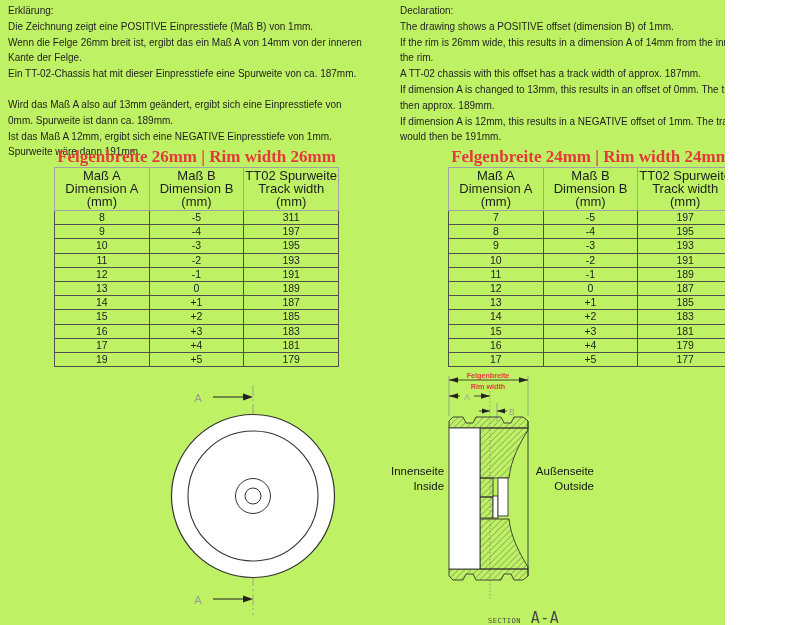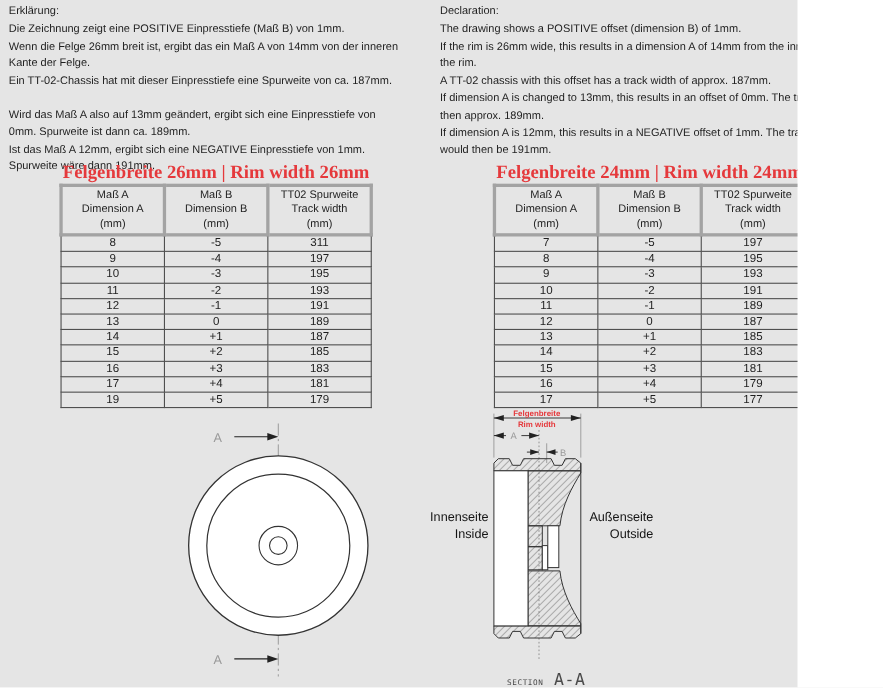--- a/index.html
+++ b/index.html
@@ -1,27 +1,27 @@
 <!DOCTYPE html>
 <html><head>
 <meta charset="utf-8">
 <style>
   html,body{margin:0;padding:0;background:#fff;}
-  #canvas{position:relative;width:725px;height:625px;background:#e5e5e5;overflow:hidden;
+  #canvas{position:relative;width:725px;height:625px;background:#bef264;overflow:hidden;
           font-family:"Liberation Sans",sans-serif;color:#1e1e1e;}
   .intro{position:absolute;font-size:10px;line-height:15.8px;white-space:pre;color:#1e1e1e;}
   .caption{position:absolute;width:285px;text-align:center;font-size:17px;font-weight:bold;color:#e5393c;font-family:Liberation Serif, serif;}
   table.spec{position:absolute;border-collapse:collapse;width:285px;table-layout:fixed;}
-  table.spec th{border:3px solid #a3a3a3;font-weight:normal;font-size:10px;line-height:13px;
+  table.spec th{border:1px solid #a3a3a3;font-weight:normal;font-size:13px;line-height:13px;
                 white-space:pre-line;text-align:center;padding:1px 0 2px 0;vertical-align:middle;}
   table.spec td{border:1px solid #4f4f4f;font-size:10.5px;line-height:13px;height:13.2px;
                 text-align:center;padding:0;}
   .sidelabel{position:absolute;font-size:11.5px;line-height:15px;white-space:pre-line;color:#141414;}
   .section-cap{position:absolute;color:#4a4a4a;font-family:"DejaVu Sans Mono",monospace;}
-  .section-cap .sc1{font-size:7px;letter-spacing:0.5px;}
+  .section-cap .sc1{font-size:7px;letter-spacing:0.5px;margin-left:27px;}
   .section-cap .sc2{font-size:15px;letter-spacing:0.5px;}
   svg{position:absolute;overflow:visible;}
   svg text{font-family:"Liberation Sans",sans-serif;}
 </style>
 </head>
 <body>
 
 <div id="canvas">
 
   <div class="intro" style="left:8px;top:3px;">Erklärung:

